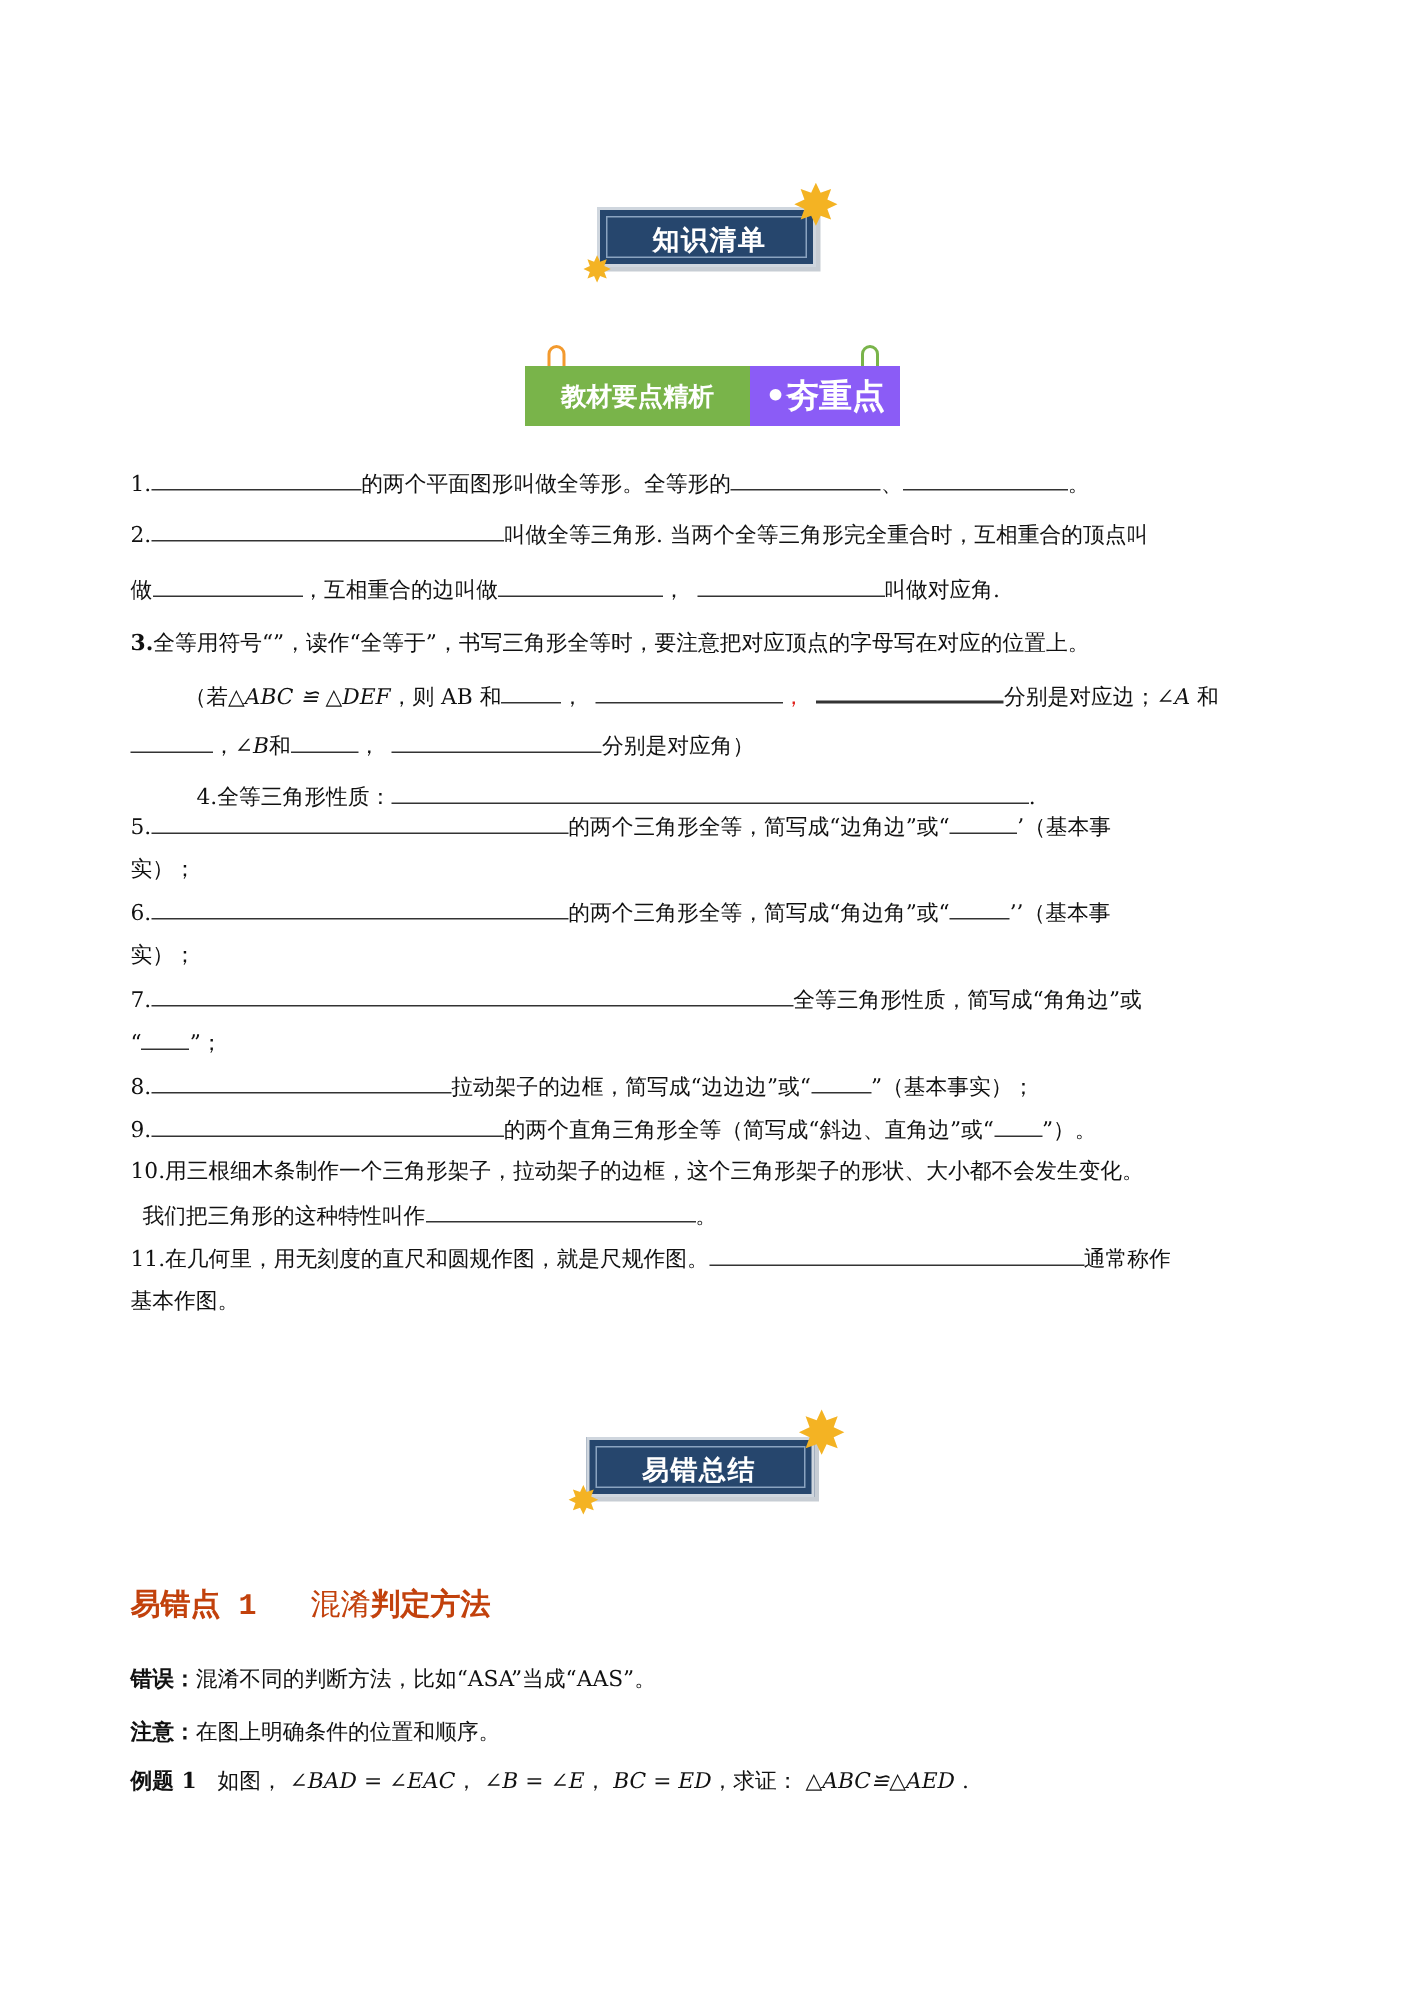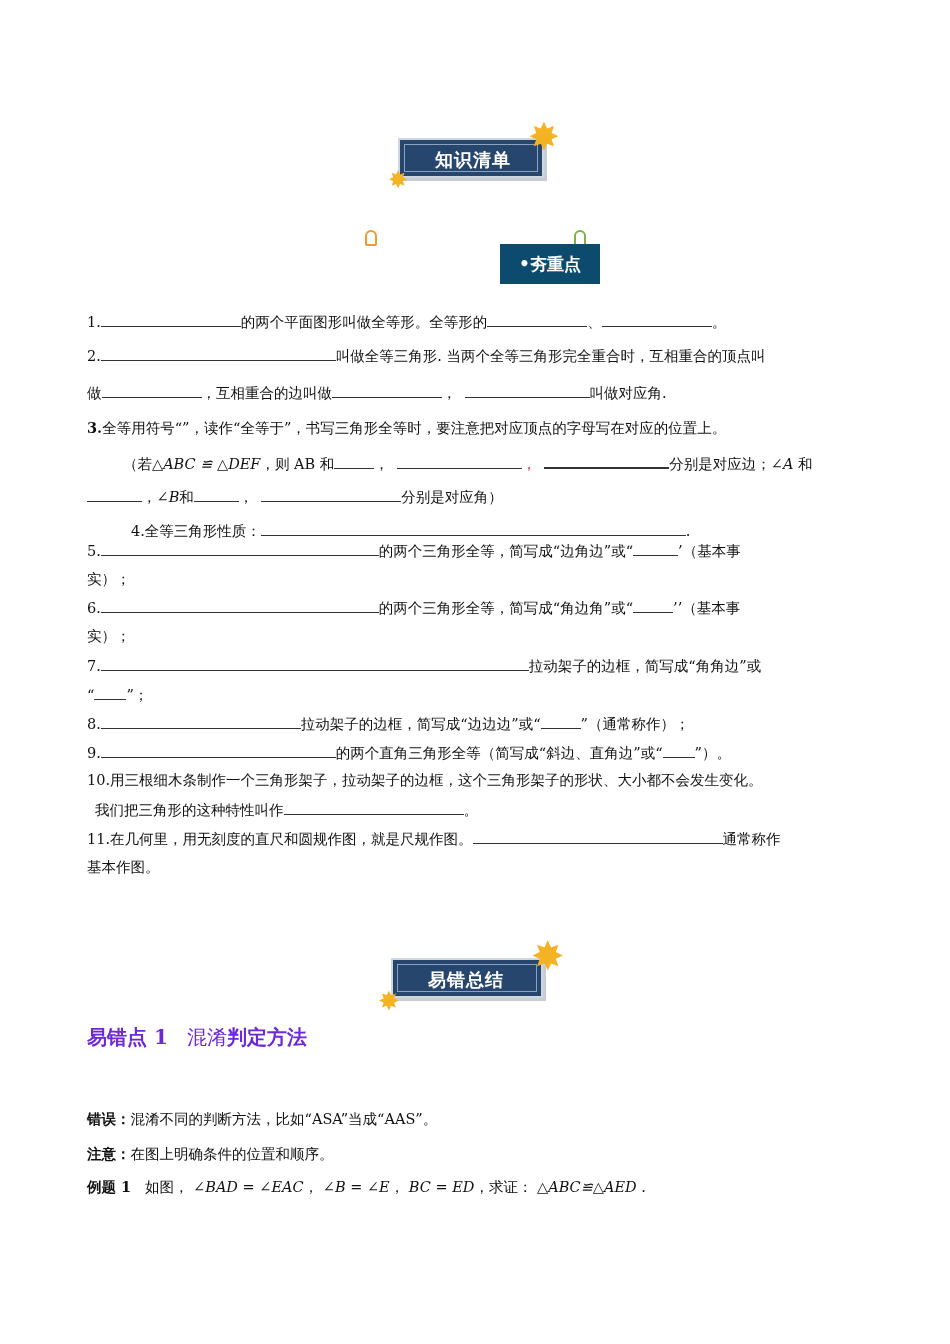--- a/index.html
+++ b/index.html
@@ -8,46 +8,47 @@
   .banner { position:absolute; width:150px; height:44px;text-align:right; }
   .banner .frame { position:absolute; left:0; top:0; width:146px; height:40px; background:#26466d;
                    border:2px solid #cfd6de; box-shadow:3px 3px 0 #c7cdd4; box-sizing:border-box; }
   .banner .inner { position:absolute; left:4px; top:4px; right:4px; bottom:4px; border:1px solid #8aa3c0; }
   .banner .txt { position:absolute; left:0; right:0; top:0; bottom:0; display:flex; align-items:center; justify-content:center;
                  color:#fff; font-family:"DejaVu Sans",sans-serif; font-weight:bold; font-size:18px; letter-spacing:1px; }
   .star { position:absolute; color:#f4b323; line-height:1; }
   .green-banner { position:absolute; left:350px; top:244px; width:250px; height:40px; }
   .green-banner .g { position:absolute; left:0; top:0; width:150px; height:40px; background:#79b44a; color:#fff;
                      font-family:"DejaVu Sans",sans-serif; font-weight:bold; font-size:17px; display:flex; align-items:center; justify-content:center; }
-  .green-banner .o { position:absolute; left:150px; top:0; width:100px; height:40px; background:#0c4a6e; color:#fff;
-                     font-family:"DejaVu Sans",sans-serif; font-weight:bold; font-size:17px; display:flex; align-items:center; justify-content:center; }
+  .green-banner .o { position:absolute; left:150px; top:0; width:100px; height:40px; background:#8b5cf6; color:#fff;
+                     font-family:"DejaVu Sans",sans-serif; font-weight:bold; font-size:22px; display:flex; align-items:center; justify-content:center; }
   .clip { position:absolute; width:12px; height:16px; border:2px solid #f39a2e; border-radius:6px 6px 2px 2px; box-sizing:border-box; }
   .clip.g2 { border-color:#79b44a; }
   .line { position:absolute; left:87px; white-space:nowrap; }
   .blank { display:inline-block; border-bottom:1px solid #333; height:14px; vertical-align:baseline; }
   .bold { font-weight:bold; }
   .red { color:#e0201b; }
   .math { font-style:italic; }
-  .heading { position:absolute; left:87px; top:1024px; font-size:20px; color:#6d28d9; }
+  .heading { position:absolute; left:87px; top:1056px; font-size:20px; color:#c2410c;font-family:Liberation Mono, monospace; }
 </style>
 </head>
 <body>
 
 <div class="banner" style="left:398px;top:138px;">
   <div class="frame">
       <div class="inner"></div>
     </div>
   <div class="txt">知识清单</div>
 </div>
 <div class="star" style="left:528px;top:118px;font-size:38px;">✸</div>
 <div class="star" style="left:388px;top:168px;font-size:24px;">✸</div>
 
 <div class="clip" style="left:365px;top:230px;"></div>
 <div class="clip g2" style="left:574px;top:230px;"></div>
 <div class="green-banner">
+  <div class="g">教材要点精析</div>
   <div class="o">•夯重点</div>
 </div>
 
 <div class="line" style="top:312px;">
   <span>1.</span><span class="blank" style="width:140px;"></span><span>的两个平面图形叫做全等形。全等形的</span><span class="blank" style="width:100px;"></span><span>、</span><span class="blank" style="width:110px;"></span><span>。</span>
 </div>
 
 <div class="line" style="top:346px;">
   <span>2.</span><span class="blank" style="width:235px;"></span><span>叫做全等三角形.   当两个全等三角形完全重合时，互相重合的顶点叫</span>
 </div>
@@ -73,28 +74,28 @@
   <span>5.</span><span class="blank" style="width:278px;"></span><span>的两个三角形全等，简写成“边角边”或“</span><span class="blank" style="width:45px;"></span><span>’（基本事</span>
 </div>
 <div class="line" style="top:570px;"><span>实）；</span></div>
 
 <div class="line" style="top:598px;">
   <span>6.</span><span class="blank" style="width:278px;"></span><span>的两个三角形全等，简写成“角边角”或“</span><span class="blank" style="width:40px;"></span><span>’’（基本事</span>
 </div>
 <div class="line" style="top:627px;"><span>实）；</span></div>
 
 <div class="line" style="top:656px;">
-  <span>7.</span><span class="blank" style="width:428px;"></span><span>拉动架子的边框，简写成“角角边”或</span>
+  <span>7.</span><span class="blank" style="width:428px;"></span><span>全等三角形性质，简写成“角角边”或</span>
 </div>
 <div class="line" style="top:685px;">
   <span>“</span><span class="blank" style="width:32px;"></span><span>”；</span>
 </div>
 
 <div class="line" style="top:714px;">
-  <span>8.</span><span class="blank" style="width:200px;"></span><span>拉动架子的边框，简写成“边边边”或“</span><span class="blank" style="width:40px;"></span><span>”（通常称作）；</span>
+  <span>8.</span><span class="blank" style="width:200px;"></span><span>拉动架子的边框，简写成“边边边”或“</span><span class="blank" style="width:40px;"></span><span>”（基本事实）；</span>
 </div>
 
 <div class="line" style="top:743px;">
   <span>9.</span><span class="blank" style="width:235px;"></span><span>的两个直角三角形全等（简写成“斜边、直角边”或“</span><span class="blank" style="width:32px;"></span><span>”）。</span>
 </div>
 
 <div class="line" style="top:771px;">
   <span>10.</span><span>用三根细木条制作一个三角形架子，拉动架子的边框，这个三角形架子的形状、大小都不会发生变化。</span>
 </div>
 <div class="line" style="top:800px;left:95px;text-align:right;">

